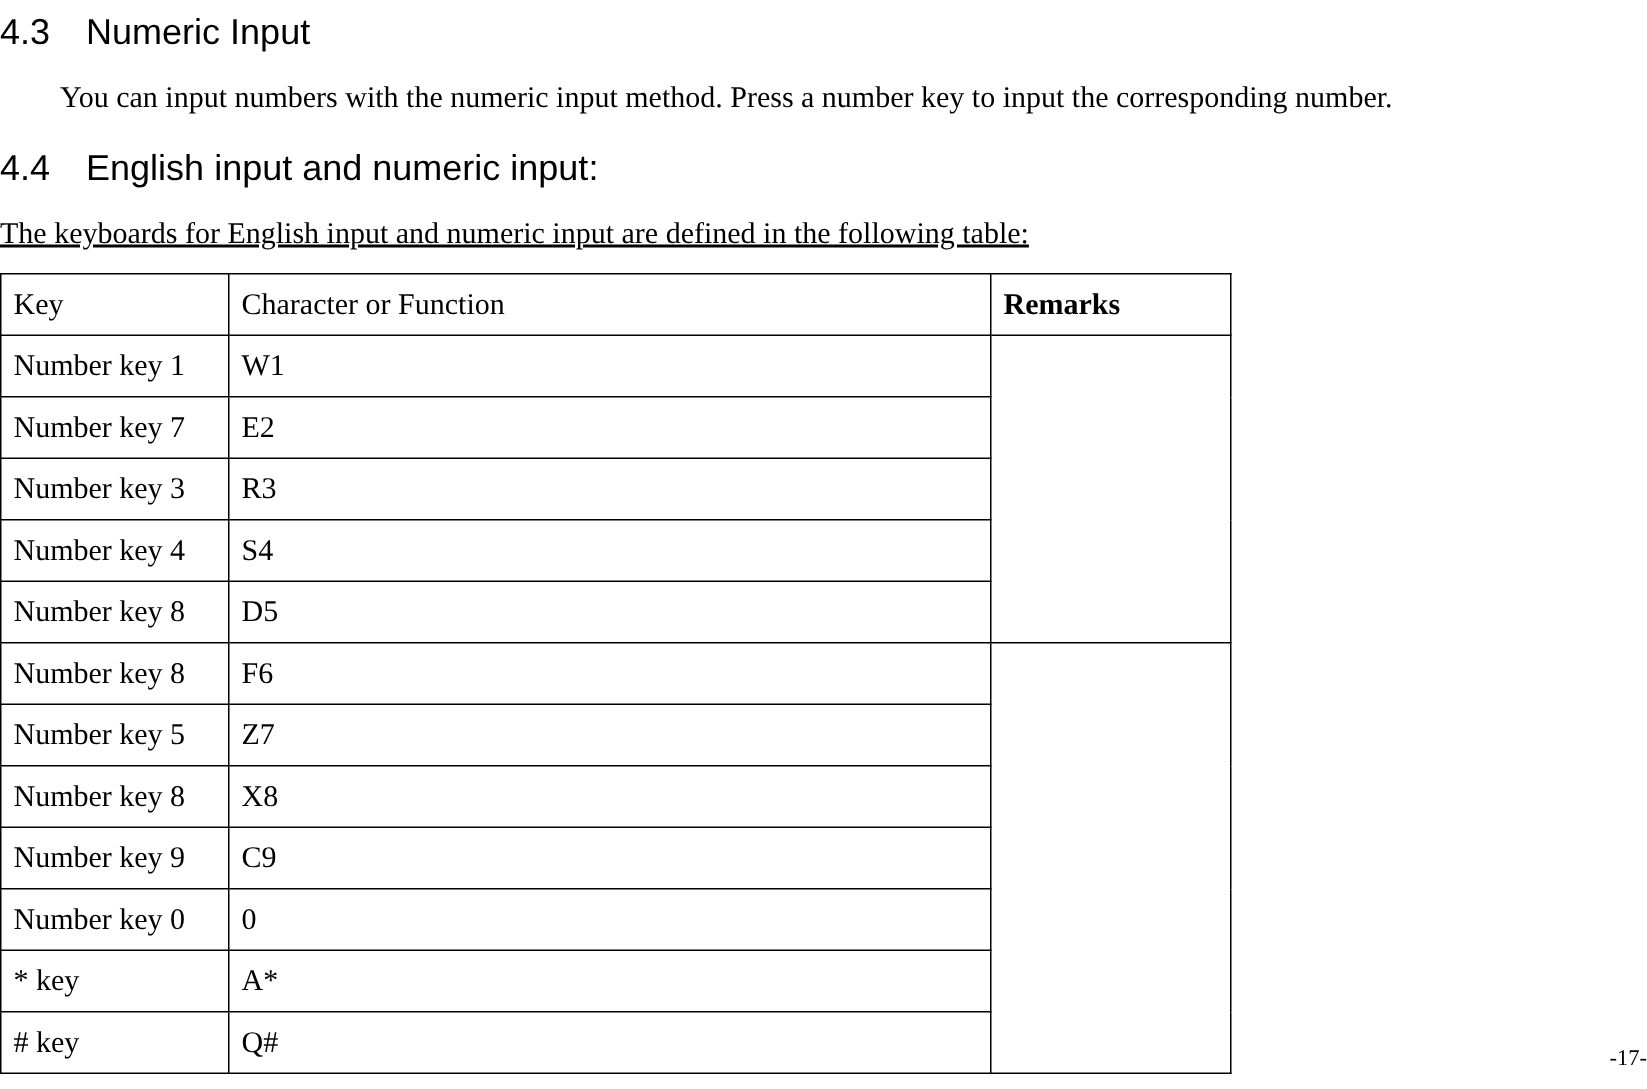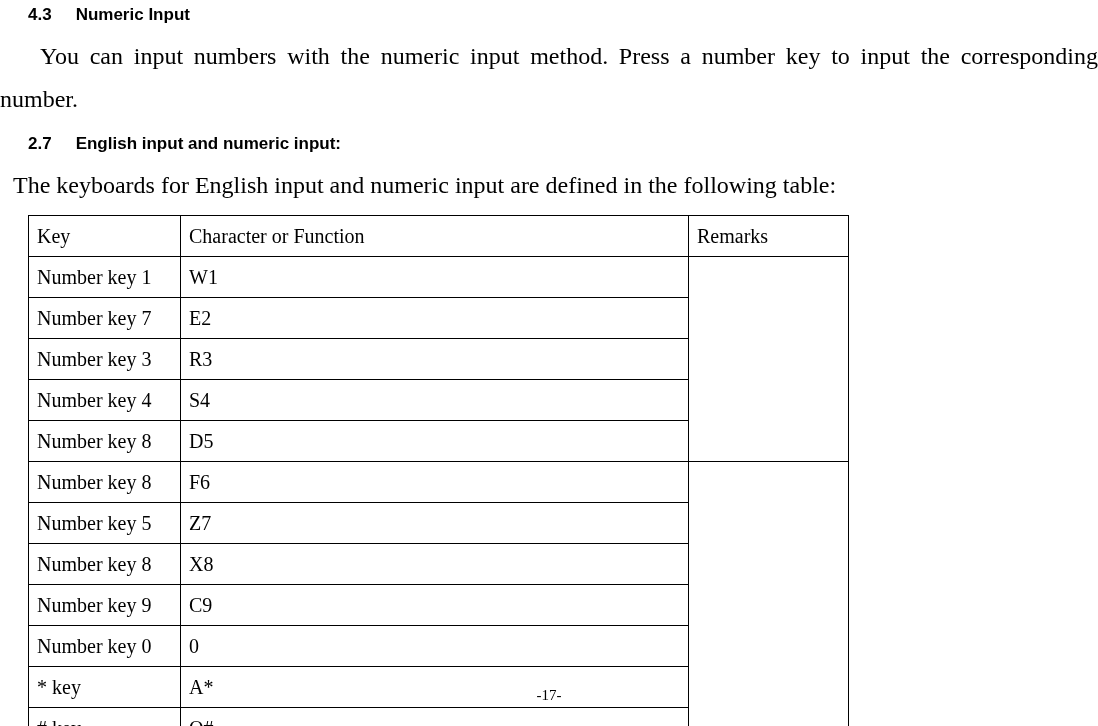--- a/index.html
+++ b/index.html
@@ -13,86 +13,86 @@
       line-height: 1.8;
       color: #000;
       background: #fff;
       width: 1098px;
       height: 726px;
       padding: 0;
       position: relative;
     }
     .section-heading {
       font-family: Arial, Helvetica, sans-serif;
-      font-weight: bold;
-      font-size: 17px;
-      padding-left: 28px;
+      font-weight: normal;
+      font-size: 24px;
       margin-bottom: 4px;
     }
     .section-heading .num {
       display: inline-block;
       margin-right: 24px;
     }
     .body-text {
-      font-size: 24px;
+      font-size: 20px;
       text-align: justify;
       margin-bottom: 8px;
     }
     .indent {
       text-indent: 40px;
     }
     .no-indent {
       text-indent: 0;
-      padding-left: 13px;
+      padding-left: 0;
+      text-decoration: underline;
     }
     table.keys {
       border-collapse: collapse;
-      margin-left: 28px;
       margin-top: 0;
       margin-bottom: 18px;
       font-size: 20px;
     }
     table.keys td {
       border: 1px solid #000;
       padding: 2px 8px;
       vertical-align: top;
       text-align: left;
     }
     table.keys td.col-key {
       width: 152px;
     }
     table.keys td.col-char {
       width: 508px;
     }
     table.keys td.col-remark {
       width: 160px;
+      font-weight: bold;
     }
     .footer {
       position: absolute;
-      bottom: 17px;
+      bottom: 6px;
       width: 100%;
-      text-align: center;
+      text-align: right;
       font-size: 15px;
     }
     .bottom-label {
       margin-top: 18px;
       font-size: 20px;
     }
   </style>
 </head>
 <body>
 
 <div class="section-heading">
   <span class="num">4.3</span><span>Numeric Input</span>
 </div>
 
 <p class="body-text indent">You can input numbers with the numeric input method. Press a number key to input the corresponding number.</p>
 
 <div class="section-heading">
-  <span class="num">2.7</span><span>English input and numeric input:</span>
+  <span class="num">4.4</span><span>English input and numeric input:</span>
 </div>
 
 <p class="body-text no-indent">The keyboards for English input and numeric input are defined in the following table:</p>
 
 <table class="keys">
   <tbody>
       <tr>
     <td class="col-key">Key</td>
     <td class="col-char">Character or Function</td>
     <td class="col-remark">Remarks</td>

